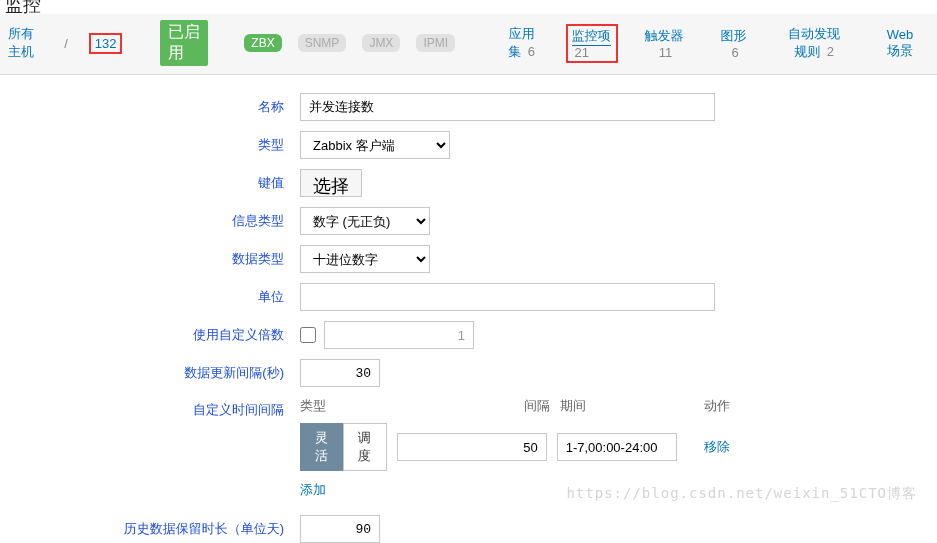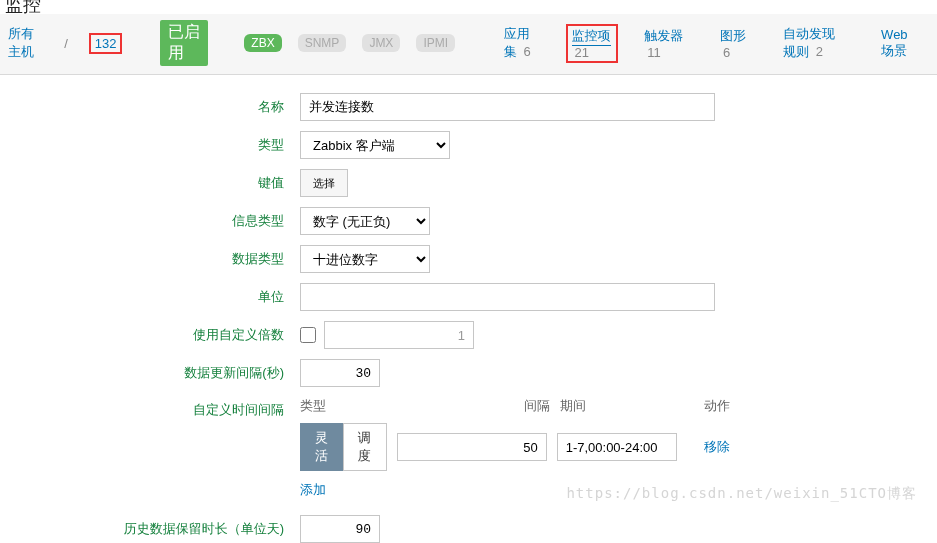--- a/index.html
+++ b/index.html
@@ -41,35 +41,35 @@
   font-size: 16px;
 }
 .proto-btn {
   display: inline-block;
   padding: 2px 7px;
   font-size: 12px;
   border-radius: 6px;
 }
 .proto-zbx { background: #5db85b; color: #fff; }
 .proto-off { background: #e1e1e1; color: #aaa; }
-.nav-item { margin: 0 10px; color: #0275b8; cursor: pointer; }
+.nav-item { margin: 0 10px; color: #0275b8; cursor: pointer; text-align: center; }
 .nav-item .count { color: #888; margin-left: 3px; }
 .nav-underline { border-bottom: 1px solid #0275b8; padding-bottom: 2px; }
 
 .form-area { padding: 18px 0 0 0; }
 .row {
   display: flex;
   align-items: center;
   margin-bottom: 10px;
 }
 .label {
   width: 300px;
   text-align: right;
   padding-right: 16px;
-  color: #15803d;
+  color: #1d4ed8;
 }
 .ctrl { display: flex; align-items: center; gap: 8px; }
 input[type="text"], select {
   border: 1px solid #c6c6c6;
   padding: 4px 8px;
   font-size: 13px;
   height: 28px;
   background: #fff;
 }
 .w-wide { width: 415px; }
@@ -79,21 +79,21 @@
 .w-info { width: 130px; }
 .w-unit { width: 415px; }
 .w-mult { width: 150px; background: #f1f1f1; color: #999; text-align: right; }
 .w-num { width: 80px; text-align: right; font-family: Liberation Mono, monospace; }
 .btn {
   border: 1px solid #c6c6c6;
   background: #f6f6f6;
   padding: 4px 12px;
   height: 28px;
   cursor: pointer;
-  font-size: 11px;
+  font-size: 18px;
 }
 .checkbox { width: 16px; height: 16px; }
 
 .interval-box {
   width: 430px;
   align-self: flex-start;
 }
 .int-head, .int-row {
   display: flex;
   align-items: center;

